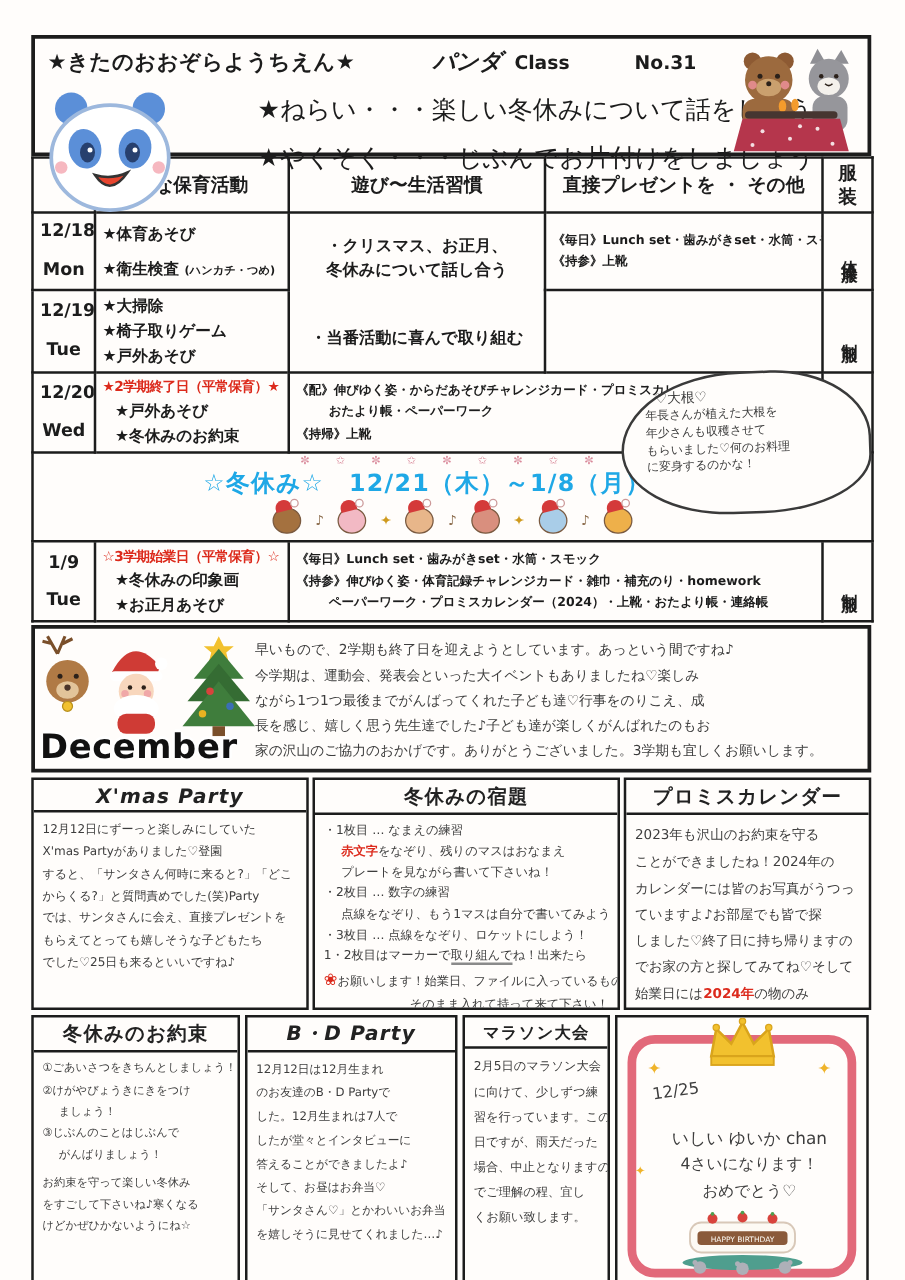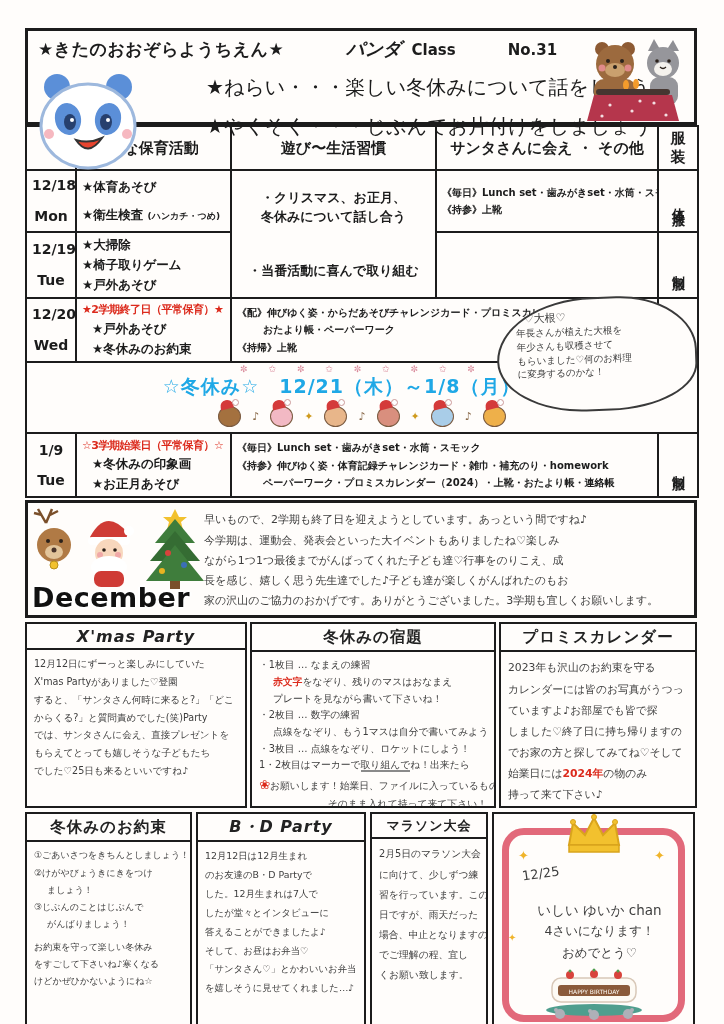--- a/index.html
+++ b/index.html
@@ -164,21 +164,21 @@
     <circle cx="17" cy="62" r="5" fill="#f6b8c0"></circle>
       <circle cx="95" cy="62" r="5" fill="#f6b8c0"></circle>
   </svg>
 
   <table class="schedule">
     <tbody>
         <tr>
       <th style="width:50px;"></th>
       <th style="width:155px;">主な保育活動</th>
       <th style="width:205px;">遊び〜生活習慣</th>
-      <th style="width:222px;">サンタさんに会え ・ その他</th>
+      <th style="width:222px;">直接プレゼントを ・ その他</th>
       <th style="width:40px;">服装</th>
     </tr>
     <tr style="height:62px;">
       <td class="date-cell">
         <span>12/18</span>
         <span class="day">Mon</span>
       </td>
       <td class="acts">
         <div>★体育あそび</div>
         <div style="margin-top:8px;"><span>★衛生検査</span> <span class="tiny">(ハンカチ・つめ)</span></div>
@@ -339,20 +339,21 @@
         <div><span>1・2枚目はマーカーで</span><span class="wavy">取り組んで</span><span>ね！出来たら</span></div>
         <div><span class="flower">❀</span><span>お願いします！始業日、ファイルに入っているものを</span></div>
         <div style="text-align:right;">そのまま入れて持って来て下さい！</div>
       </div>
     </div>
 
     <div class="sec">
       <div class="sec-title">プロミスカレンダー</div>
       <div class="sec-body hand cal-body">
         <div>2023年も沢山のお約束を守る</div>
+        <div>ことができましたね！2024年の</div>
         <div>カレンダーには皆のお写真がうつっ</div>
         <div>ていますよ♪お部屋でも皆で探</div>
         <div>しました♡終了日に持ち帰りますの</div>
         <div>でお家の方と探してみてね♡そして</div>
         <div><span>始業日には</span><span class="red">2024年</span><span>の物のみ</span></div>
         <div>持って来て下さい♪</div>
       </div>
     </div>
   </div>
 

